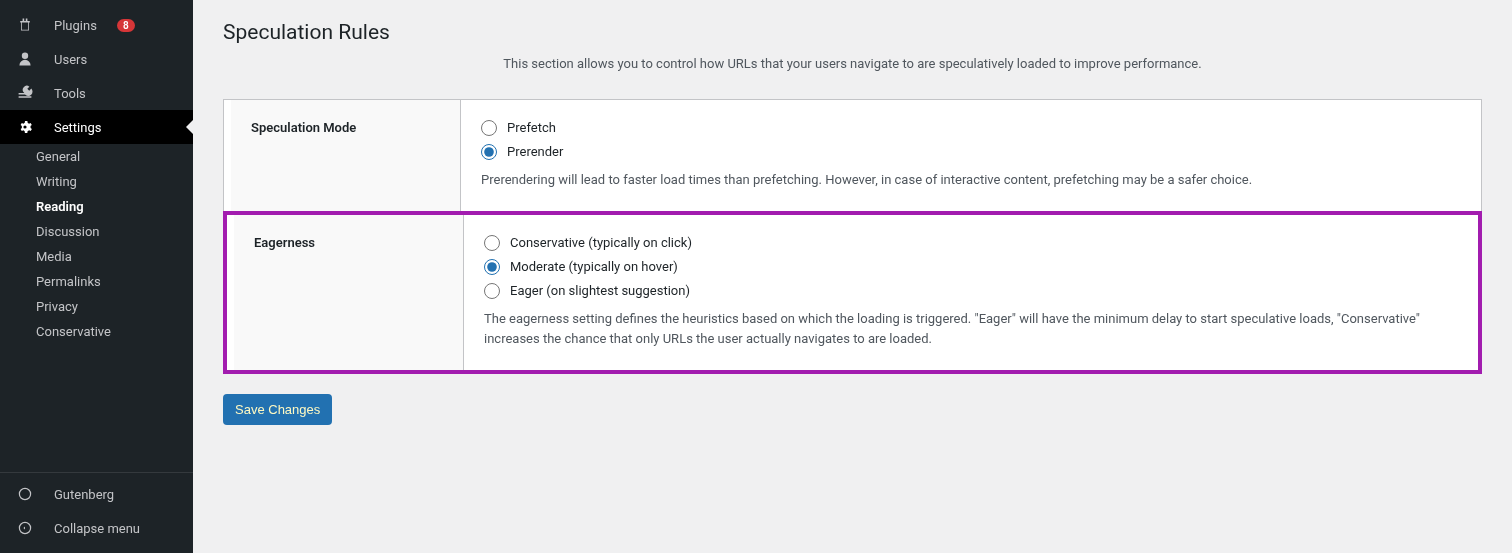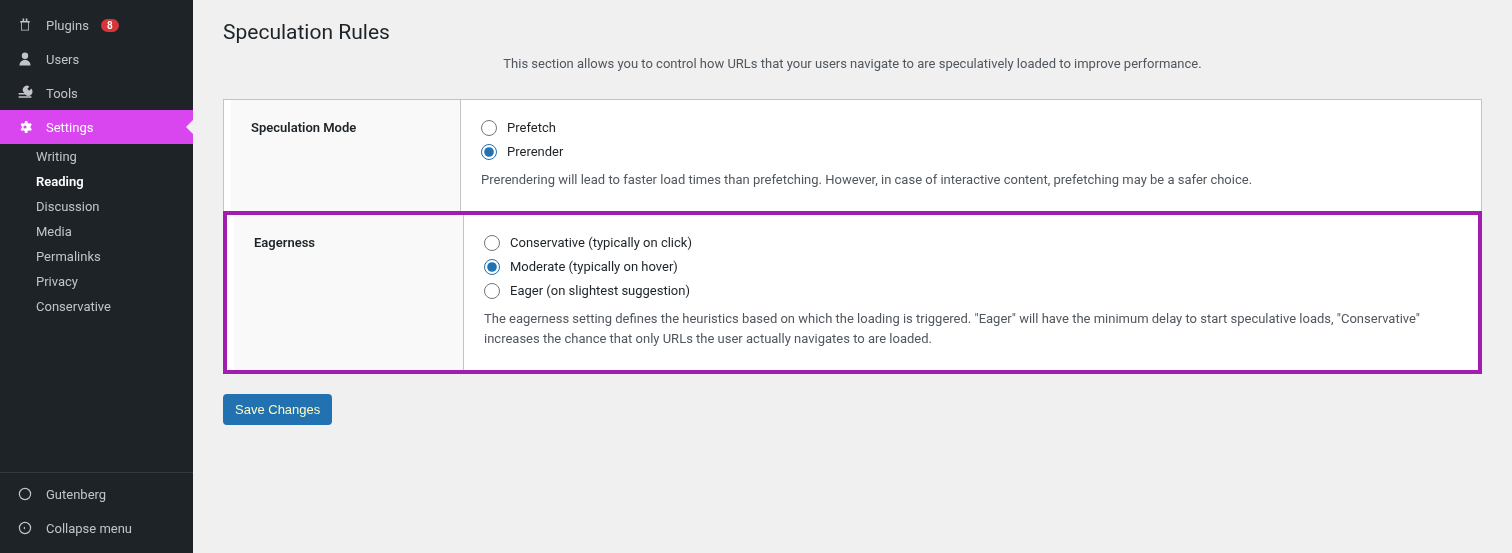--- a/index.html
+++ b/index.html
@@ -10,28 +10,28 @@
       width: 193px;
       background: #1d2327;
       color: #c3c4c7;
       flex-shrink: 0;
       display: flex;
       flex-direction: column;
     }
     .sidebar-nav-item {
       display: flex;
       align-items: center;
-      gap: 12px;
+      gap: 20px;
       padding: 8px 16px;
       cursor: pointer;
       color: #c3c4c7;
       font-size: 13px;
       position: relative;
     }
-    .sidebar-nav-item.active { background: #d946ef; color: #fff; }
+    .sidebar-nav-item.active { background: #000000; color: #fff; }
     .sidebar-nav-item .badge {
       background: #d63638;
       color: #fff;
       border-radius: 10px;
       padding: 1px 6px;
       font-size: 10px;
       font-weight: 600;
     }
     .sidebar-nav-item .arrow {
       position: absolute;
@@ -170,20 +170,23 @@
   <div class="sidebar-nav-item active">
     <span class="icon">
       <svg width="16" height="16" viewBox="0 0 20 20" fill="currentColor">
           <path d="M10 12a2 2 0 100-4 2 2 0 000 4zm7-2a7 7 0 01-.1 1.1l1.7 1.3-1.5 2.6-2-.8a7 7 0 01-1.9 1.1l-.3 2.1h-3l-.3-2.1A7 7 0 018 14.2l-2 .8-1.5-2.6 1.7-1.3A7 7 0 016 10c0-.4 0-.7.1-1.1L4.5 7.6 6 5l2 .8A7 7 0 019.7 4.7L10 2.6h3l.3 2.1A7 7 0 0115 5.8l2-.8 1.5 2.6-1.7 1.3c.1.4.2.8.2 1.1z"></path>
         </svg>
     </span>
     <span>Settings</span>
     <span class="arrow"></span>
   </div>
 
+  <div class="sidebar-sub-item">
+    <span>General</span>
+  </div>
   <div class="sidebar-sub-item">
     <span>Writing</span>
   </div>
   <div class="sidebar-sub-item active">
     <span>Reading</span>
   </div>
   <div class="sidebar-sub-item">
     <span>Discussion</span>
   </div>
   <div class="sidebar-sub-item">

